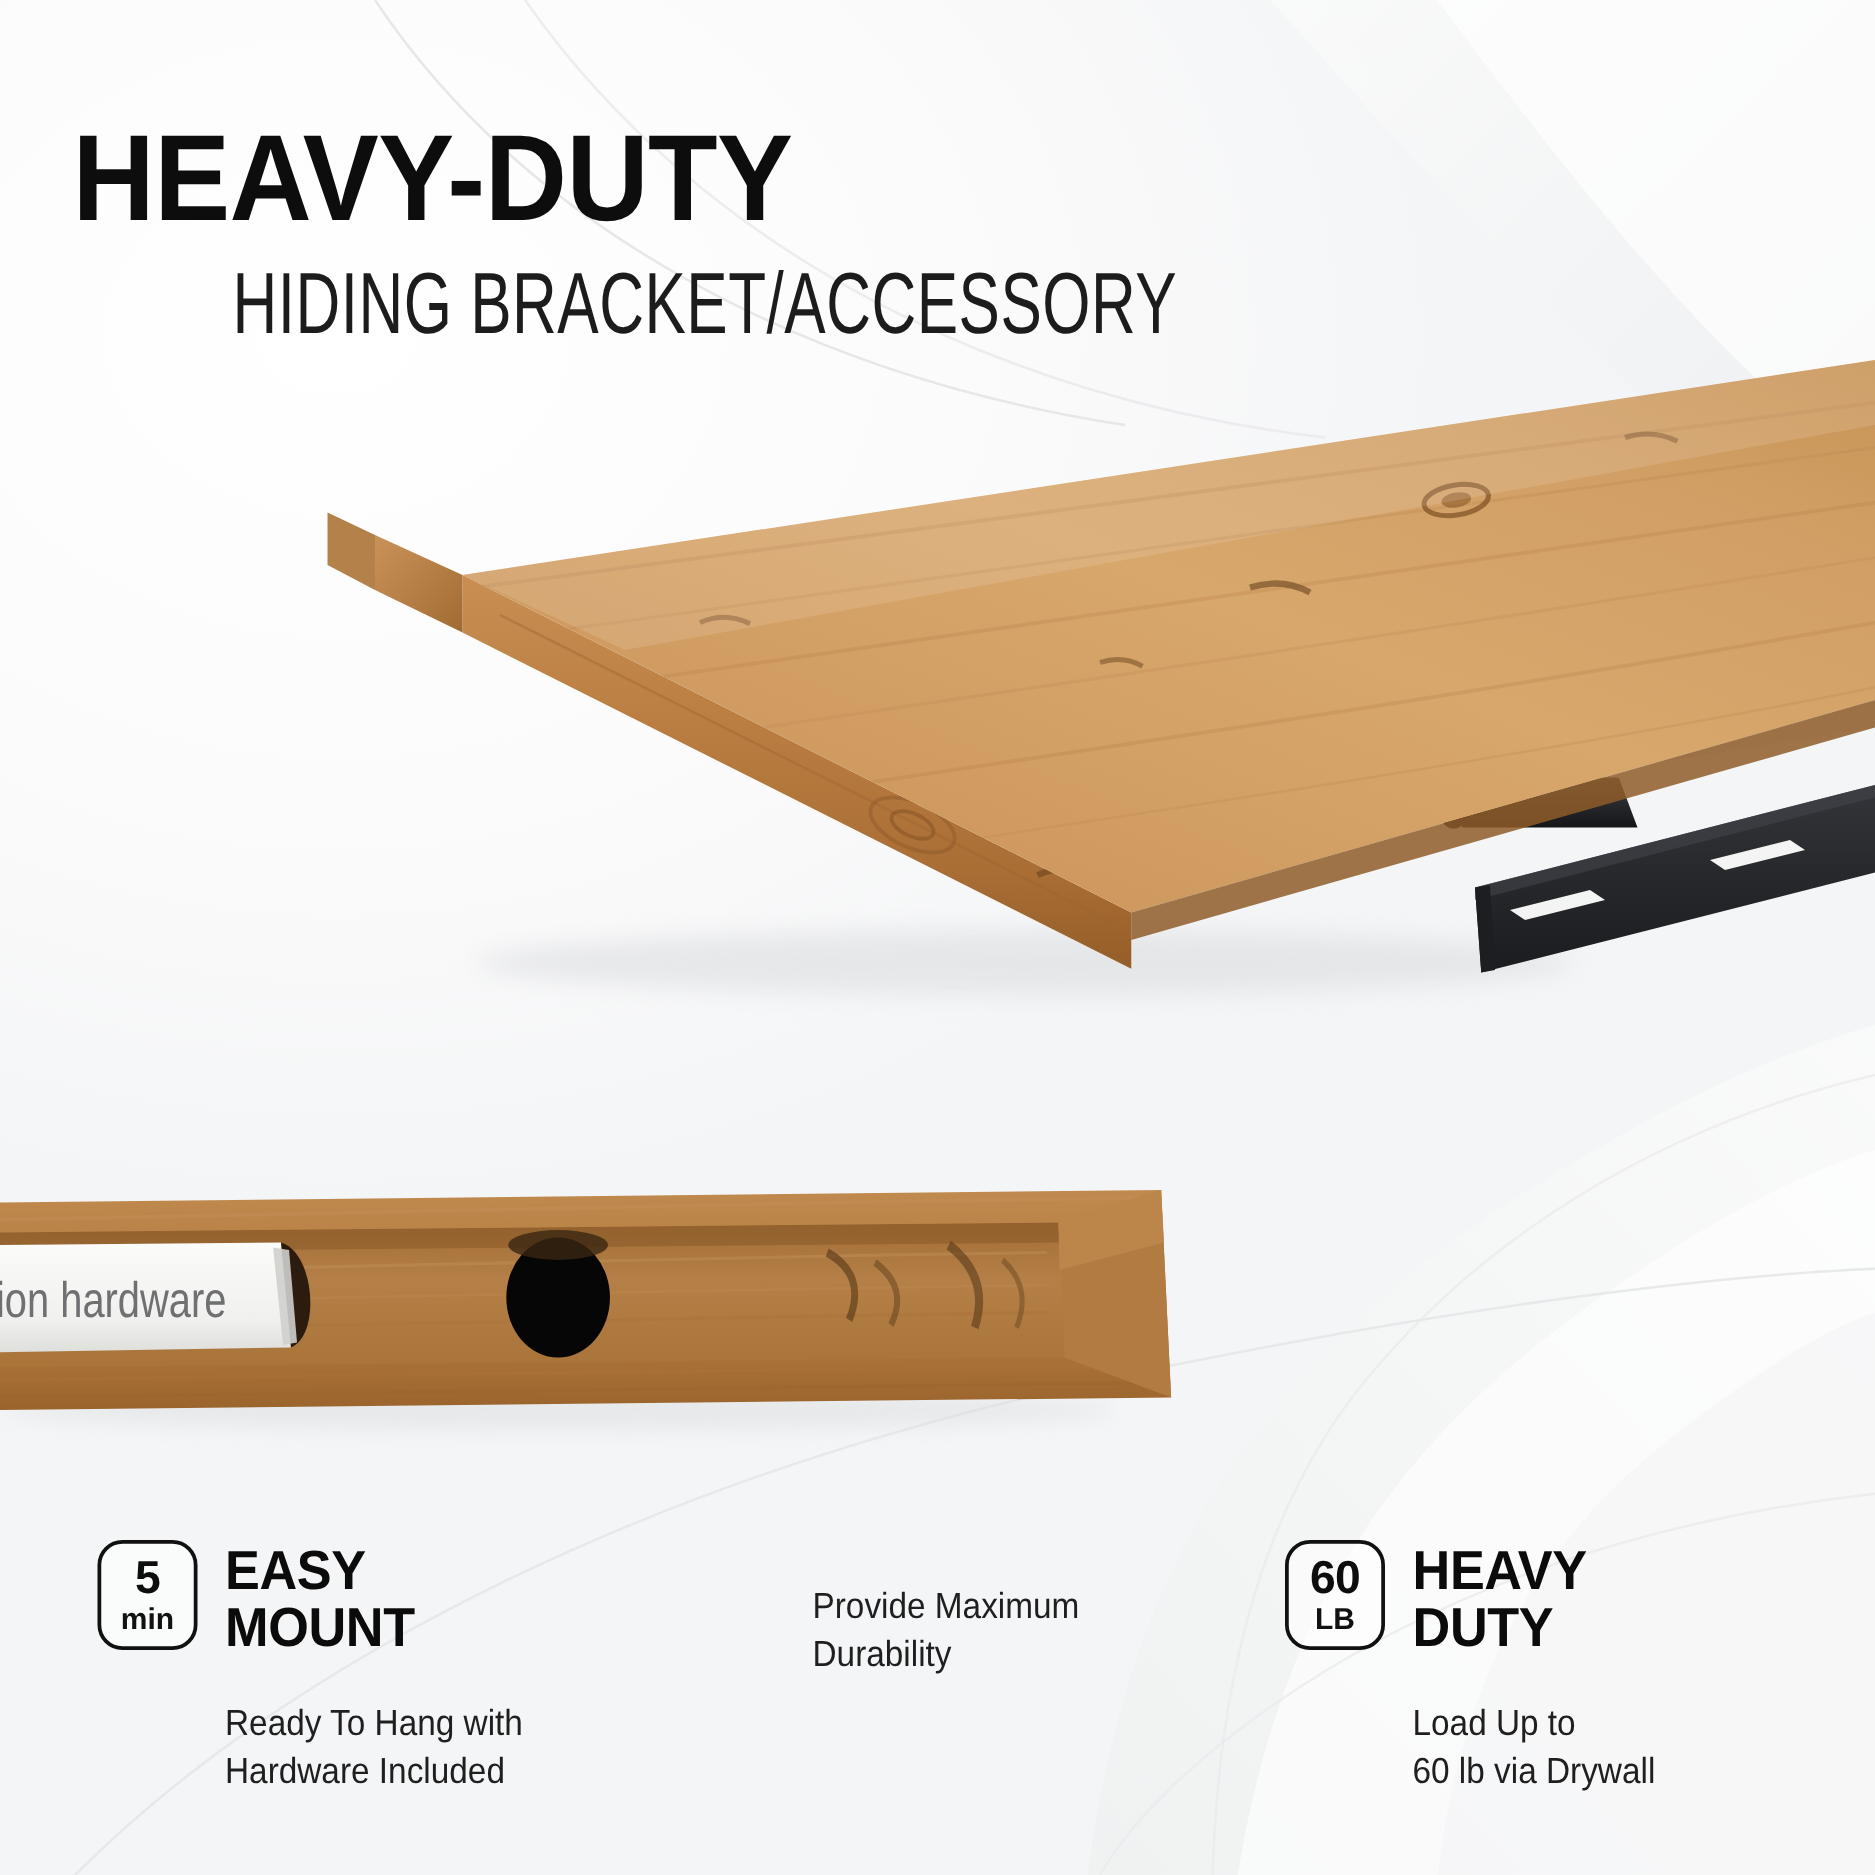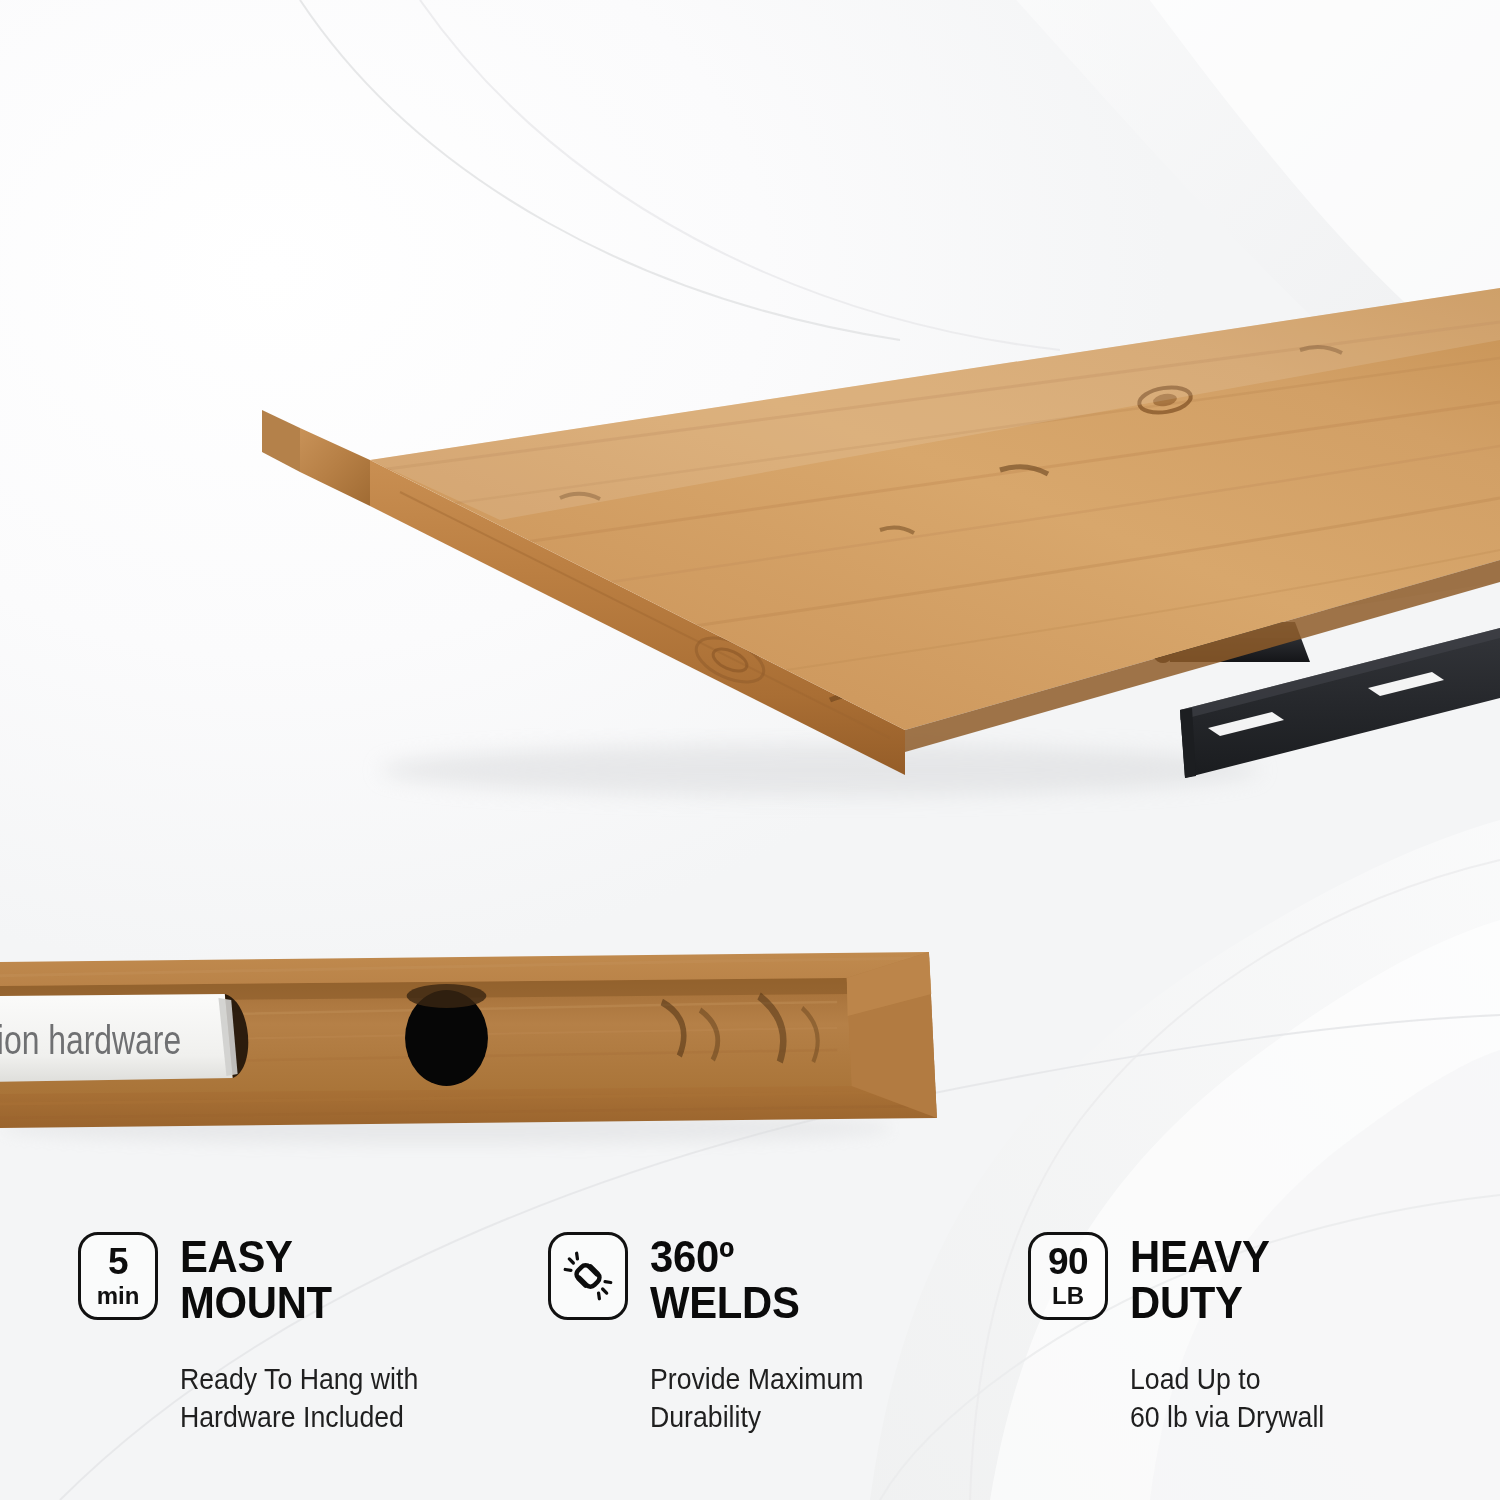--- a/index.html
+++ b/index.html
@@ -177,20 +177,24 @@
 
     <path d="M 870 1500 C 900 1280 980 1120 1180 980 C 1330 880 1430 840 1500 820 L 1500 1500 Z" fill="url(#swGrad2)" opacity="0.5"></path>
     <path d="M 990 1500 C 1020 1320 1090 1180 1250 1060 C 1370 970 1450 935 1500 920 L 1500 1500 Z" fill="#ffffff" opacity="0.6"></path>
     <path d="M 1150 1500 C 1170 1340 1230 1230 1350 1140 C 1430 1080 1470 1060 1500 1050 L 1500 1500 Z" fill="#f1f2f3" opacity="0.45"></path>
 
     <path d="M 60 1500 C 230 1330 520 1180 900 1100 C 1180 1042 1380 1020 1500 1015" fill="none" stroke="#e6e7e9" stroke-width="2" opacity="0.9"></path>
     <path d="M 1500 1195 C 1320 1215 1150 1270 1010 1370 C 940 1420 900 1465 880 1500" fill="none" stroke="#eaebec" stroke-width="2" opacity="0.85"></path>
     <path d="M 1500 860 C 1330 900 1180 990 1080 1120 C 1010 1215 975 1340 970 1500" fill="none" stroke="#e9eaeb" stroke-width="2" opacity="0.7"></path>
   </svg>
 
+  <div class="headline-block">
+    <div class="headline-main">HEAVY-DUTY</div>
+    <div class="headline-sub">HIDING BRACKET/ACCESSORY</div>
+  </div>
 
   <div class="photo-panel" id="photo-top">
     <svg class="photo-svg" viewBox="0 0 1500 620" preserveAspectRatio="none">
       <defs>
 
         <linearGradient id="topFace" x1="0" y1="1" x2="1" y2="0">
           <stop offset="0%" stop-color="#c48c50"></stop>
           <stop offset="25%" stop-color="#cf9a5f"></stop>
           <stop offset="55%" stop-color="#d8a76c"></stop>
           <stop offset="80%" stop-color="#d2a066"></stop>
@@ -375,51 +379,28 @@
           <span class="badge-unit">min</span>
         </div>
         <div class="feature-title" style="white-space:pre-line">EASY
 MOUNT</div>
       </div>
       <div class="feature-desc">Ready To Hang with
 Hardware Included</div>
     </div>
 
     <div class="feature">
-      <div class="feature-head">
-        <div class="badge">
-          <svg class="badge-icon" viewBox="0 0 64 64">
-            <g fill="none" stroke="#0d0d0d" stroke-width="5.5" stroke-linecap="round" stroke-linejoin="round">
-
-              <path d="M 35 20 L 44 29 a 7 7 0 0 1 0 10 l -4 4 a 7 7 0 0 1 -10 0 L 21 34"></path>
-
-              <path d="M 29 44 L 20 35 a 7 7 0 0 1 0 -10 l 4 -4 a 7 7 0 0 1 10 0 L 43 30"></path>
-            </g>
-
-            <g stroke="#0d0d0d" stroke-width="4" stroke-linecap="round">
-              <line x1="14" y1="16" x2="9" y2="11"></line>
-              <line x1="11" y1="25" x2="4" y2="24"></line>
-              <line x1="19" y1="11" x2="18" y2="4"></line>
-              <line x1="50" y1="48" x2="55" y2="53"></line>
-              <line x1="53" y1="39" x2="60" y2="40"></line>
-              <line x1="45" y1="53" x2="46" y2="60"></line>
-            </g>
-          </svg>
-        </div>
-        <div class="feature-title" style="white-space:pre-line">360º
-WELDS</div>
-      </div>
       <div class="feature-desc">Provide Maximum
 Durability</div>
     </div>
 
     <div class="feature">
       <div class="feature-head">
         <div class="badge">
-          <span class="badge-num">90</span>
+          <span class="badge-num">60</span>
           <span class="badge-unit">LB</span>
         </div>
         <div class="feature-title" style="white-space:pre-line">HEAVY
 DUTY</div>
       </div>
       <div class="feature-desc">Load Up to
 60 lb via Drywall</div>
     </div>
 
   </div>

